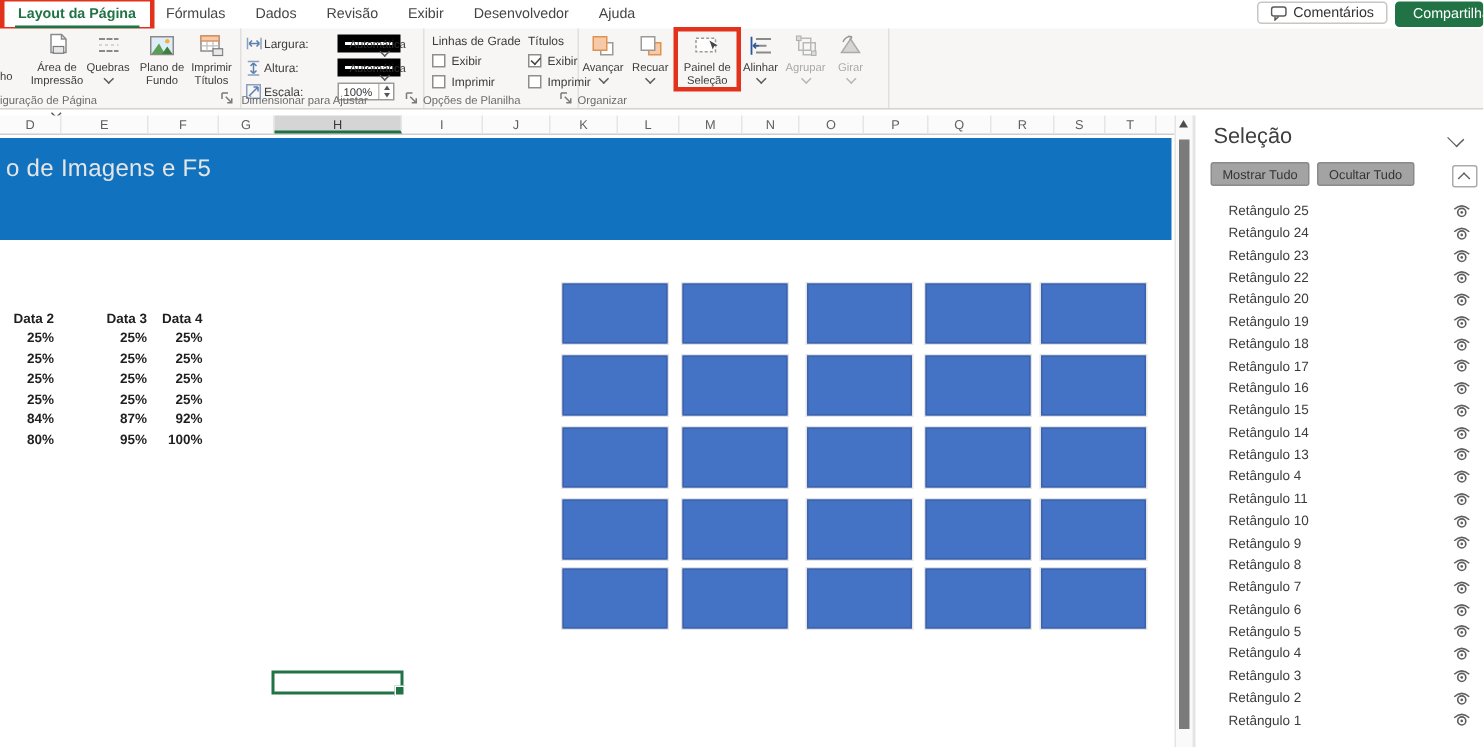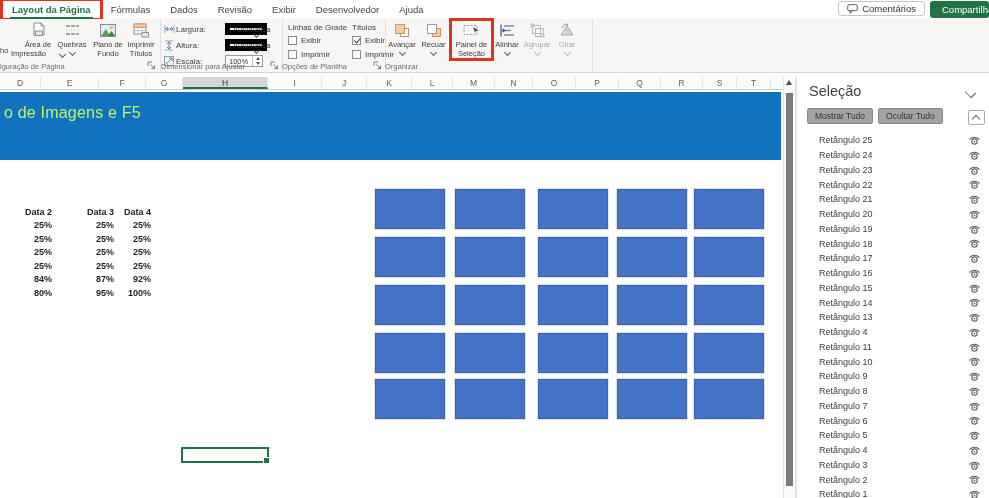--- a/index.html
+++ b/index.html
@@ -45,22 +45,22 @@
   .cbrow{display:flex;align-items:center;gap:4px;margin-bottom:5px;}
   .cb{width:9px;height:9px;border:1px solid #8f8d8b;background:#fff;position:relative;box-sizing:border-box;}
   .cb.checked::after{content:"";position:absolute;left:1px;top:1px;width:5px;height:2.5px;border-left:1.4px solid #454545;border-bottom:1.4px solid #454545;transform:rotate(-48deg);}
   
   .colheaders{position:absolute;top:77px;left:0;width:783px;height:13px;background:#fbfbfb;border-bottom:1px solid #cfcdcb;box-sizing:border-box;}
   .colh{position:absolute;top:0;height:12px;font-size:8.5px;color:#5f5f5f;text-align:center;line-height:13px;border-right:1px solid #e6e6e6;box-sizing:border-box;}
   .colh.sel{background:#d5d5d5;border-bottom:2px solid #1e7145;color:#3a3a3a;}
   
   .canvas{position:absolute;top:90px;left:0;width:783px;height:408px;background:#fff;overflow:hidden;}
   .banner{position:absolute;left:0;top:2px;width:781px;height:68px;background:#1173bf;}
-  .banner-text{position:absolute;left:4px;top:12px;font-size:16px;color:#bef264;letter-spacing:.2px;}
-  .datatable{position:absolute;left:0;top:115px;padding-left:16px;}
+  .banner-text{position:absolute;left:4px;top:12px;font-size:16px;color:#e5e5e5;letter-spacing:.2px;}
+  .datatable{position:absolute;left:0;top:115px;}
   .dtrow{display:flex;height:13.5px;align-items:center;}
   .dtcell{font-size:9px;font-weight:bold;color:#1f1f1f;text-align:right;box-sizing:border-box;padding-right:2px;}
   .dtcell.c0{width:38px;} .dtcell.c1{width:62px;} .dtcell.c2{width:37px;}
   .shape{position:absolute;width:70px;height:40px;background:#4472c4;border:1px solid #3a62ae;box-sizing:border-box;box-shadow:0 0 0 1px #e4e4e4;}
   .activecell{position:absolute;left:181px;top:357px;width:88px;height:16px;border:2px solid #217346;background:#fff;box-sizing:border-box;}
   .fillhandle{position:absolute;right:-3px;bottom:-3px;width:5px;height:5px;background:#217346;border:1px solid #fff;}
   
   .vscroll{position:absolute;left:783px;top:77px;width:13px;height:421px;background:#fafafa;border-left:1px solid #e5e5e5;border-right:1px solid #e5e5e5;box-sizing:border-box;}
   .vs-up{position:absolute;top:3px;left:2px;width:0;height:0;border-left:3.5px solid transparent;border-right:3.5px solid transparent;border-bottom:5px solid #4d4d4d;}
   .vs-thumb{position:absolute;top:16px;left:2px;width:7px;height:393px;background:#7b7b7b;}
@@ -117,21 +117,21 @@
 
       <div class="bigbtn" style="left:17px;width:42px;">
         <span class="ic">
           <svg width="15" height="16" viewBox="0 0 15 16">
             <path d="M3,1 h7 l3,3 v9 h-10 z" fill="#fff" stroke="#8a8a8a" stroke-width="1"></path>
             <path d="M10,1 v3 h3" fill="none" stroke="#8a8a8a" stroke-width="1"></path>
             <rect x="4.5" y="9" width="7" height="4.5" fill="#e8e8e8" stroke="#7a7a7a" stroke-width="0.8"></rect>
           </svg>
         </span>
         <span>Área de</span>
-        <span style="display:flex;align-items:center;gap:14px;">
+        <span style="display:flex;align-items:center;gap:14px;flex-direction:column;">
           <span>Impressão</span>
           <i class="chev"></i>
         </span>
       </div>
 
       <div class="bigbtn" style="left:56px;width:32px;">
         <span class="ic">
           <svg width="15" height="15" viewBox="0 0 15 15">
             <path d="M1,3 h4 M6,3 h4 M11,3 h3" stroke="#8a8a8a" stroke-width="1.4"></path>
             <path d="M1,7 h13" stroke="#c9c9c9" stroke-width="1" stroke-dasharray="2 2"></path>
@@ -465,30 +465,20 @@
           <span class="nm">Retângulo 22</span>
           <span class="eye">
             <svg width="13" height="11" viewBox="0 0 13 11">
               <path d="M1.5,4.5 Q6.5,0 11.5,4.5" fill="none" stroke="#5f5f5f" stroke-width="1.1"></path>
               <circle cx="6.5" cy="6.6" r="2.7" fill="none" stroke="#5f5f5f" stroke-width="1.1"></circle>
               <circle cx="6.5" cy="6.6" r="0.9" fill="#5f5f5f"></circle>
             </svg>
           </span>
         </div>
 
-        <div class="pane-item">
-          <span class="nm">Retângulo 21</span>
-          <span class="eye">
-            <svg width="13" height="11" viewBox="0 0 13 11">
-              <path d="M1.5,4.5 Q6.5,0 11.5,4.5" fill="none" stroke="#5f5f5f" stroke-width="1.1"></path>
-              <circle cx="6.5" cy="6.6" r="2.7" fill="none" stroke="#5f5f5f" stroke-width="1.1"></circle>
-              <circle cx="6.5" cy="6.6" r="0.9" fill="#5f5f5f"></circle>
-            </svg>
-          </span>
-        </div>
 
         <div class="pane-item">
           <span class="nm">Retângulo 20</span>
           <span class="eye">
             <svg width="13" height="11" viewBox="0 0 13 11">
               <path d="M1.5,4.5 Q6.5,0 11.5,4.5" fill="none" stroke="#5f5f5f" stroke-width="1.1"></path>
               <circle cx="6.5" cy="6.6" r="2.7" fill="none" stroke="#5f5f5f" stroke-width="1.1"></circle>
               <circle cx="6.5" cy="6.6" r="0.9" fill="#5f5f5f"></circle>
             </svg>
           </span>

